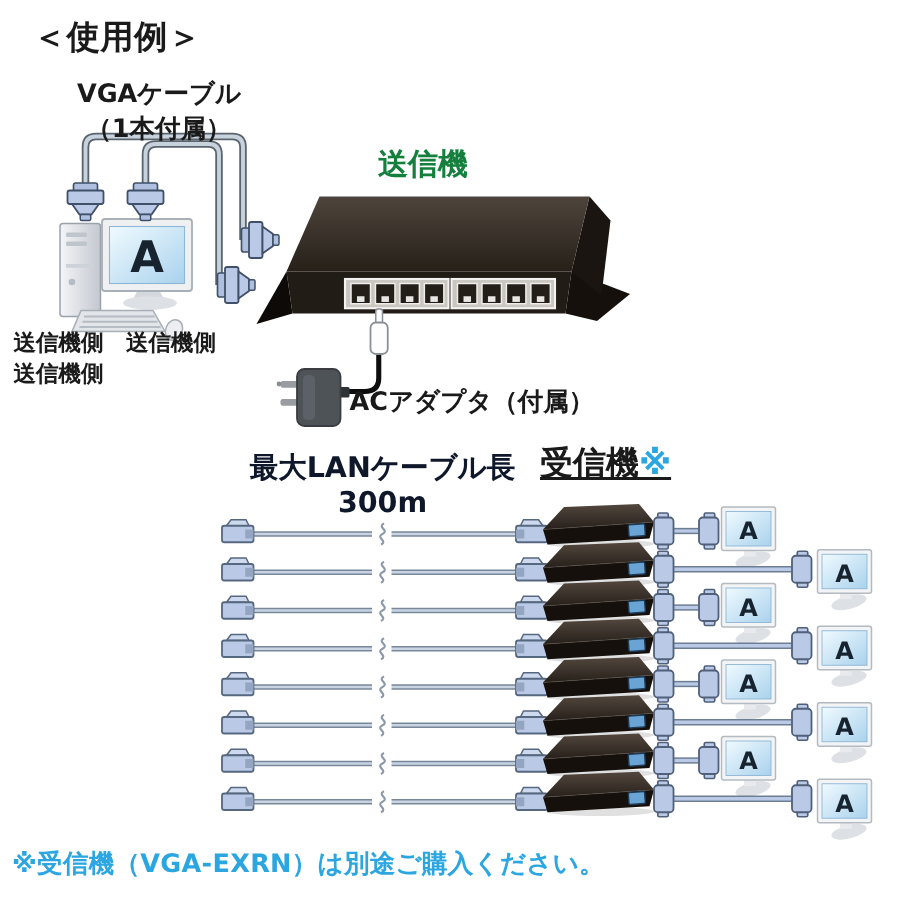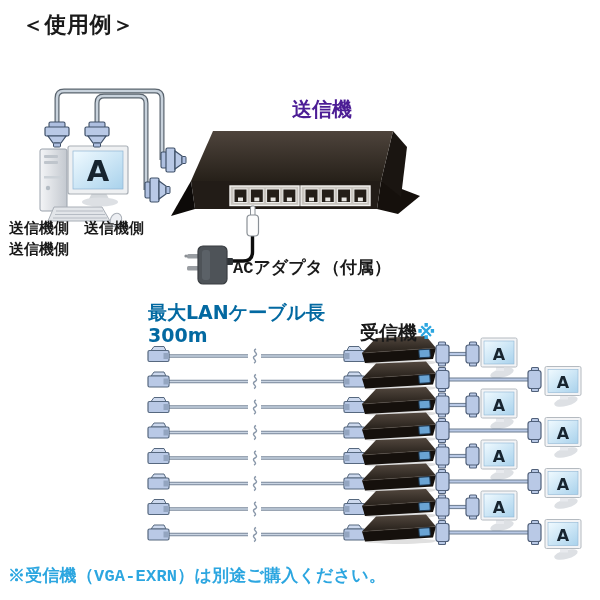--- a/index.html
+++ b/index.html
@@ -5,28 +5,28 @@
   html,body{margin:0;padding:0;background:#fff;}
   .stage{
     position:relative;width:600px;height:600px;background:#ffffff;
     font-family:"DejaVu Sans","Liberation Sans",sans-serif;
     overflow:hidden;
   }
   .stage svg{position:absolute;left:0;top:0;}
   .lbl{position:absolute;color:#1a1a1a;font-weight:bold;white-space:nowrap;}
   .title{left:22px;top:10px;font-size:22px;letter-spacing:.5px;text-align:right;}
   .vga-lbl{left:28px;top:52px;width:156px;text-align:center;font-size:17px;line-height:23px;}
-  .tx-lbl{left:252px;top:96px;width:100px;text-align:right;font-size:20px;color:#4c1d95;}
+  .tx-lbl{left:252px;top:96px;width:100px;text-align:left;font-size:20px;color:#15803d;}
   .pc-lbl{left:9px;top:218px;font-size:15px;line-height:21px;}
   .disp-lbl{left:84px;top:218px;font-size:15px;line-height:21px;}
-  .ac-lbl{left:233px;top:256px;font-size:17px;font-family:Liberation Mono, monospace;}
-  .lan-lbl{left:148px;top:301px;width:214px;font-size:19px;line-height:23px;color:#0369a1;}
-  .rx-lbl{left:360px;top:320px;font-size:19px;}
+  .ac-lbl{left:233px;top:256px;font-size:17px;}
+  .lan-lbl{left:148px;top:301px;width:214px;text-align:center;font-size:19px;line-height:23px;color:#0f172a;}
+  .rx-lbl{left:360px;top:294px;font-size:22px;text-decoration:underline;}
   .rx-mark{color:#2ca6e0;}
-  .footnote{left:8px;top:564px;font-size:17px;color:#2ca6e0;letter-spacing:.2px;font-family:Liberation Mono, monospace;}
+  .footnote{left:8px;top:564px;font-size:17px;color:#2ca6e0;letter-spacing:.2px;}
   text.mon-a{font-family:"DejaVu Sans","Liberation Sans",sans-serif;font-weight:bold;font-size:16px;fill:#17242f;text-anchor:middle;}
   text.mon-a-big{font-family:"DejaVu Sans","Liberation Sans",sans-serif;font-weight:bold;font-size:29px;fill:#17242f;text-anchor:middle;}
 </style>
 </head>
 <body>
 
 <div class="stage">
 
 <svg id="diagram" width="600" height="600" viewBox="0 0 600 600">
   <defs>
@@ -261,20 +261,24 @@
         </g>
         <g transform="translate(545,519.5)">
           <use href="#monitor-sm"></use>
           <text x="18" y="21.5" class="mon-a">A</text>
         </g>
       </g>
 </svg>
 
 <div class="lbl title">＜使用例＞</div>
 
+<div class="lbl vga-lbl">
+  <div>VGAケーブル</div>
+  <div>（1本付属）</div>
+</div>
 
 <div class="lbl tx-lbl">送信機</div>
 
 <div class="lbl pc-lbl">
   <div>送信機側</div>
   <div>送信機側</div>
 </div>
 
 <div class="lbl disp-lbl">
   <div>送信機側</div>

